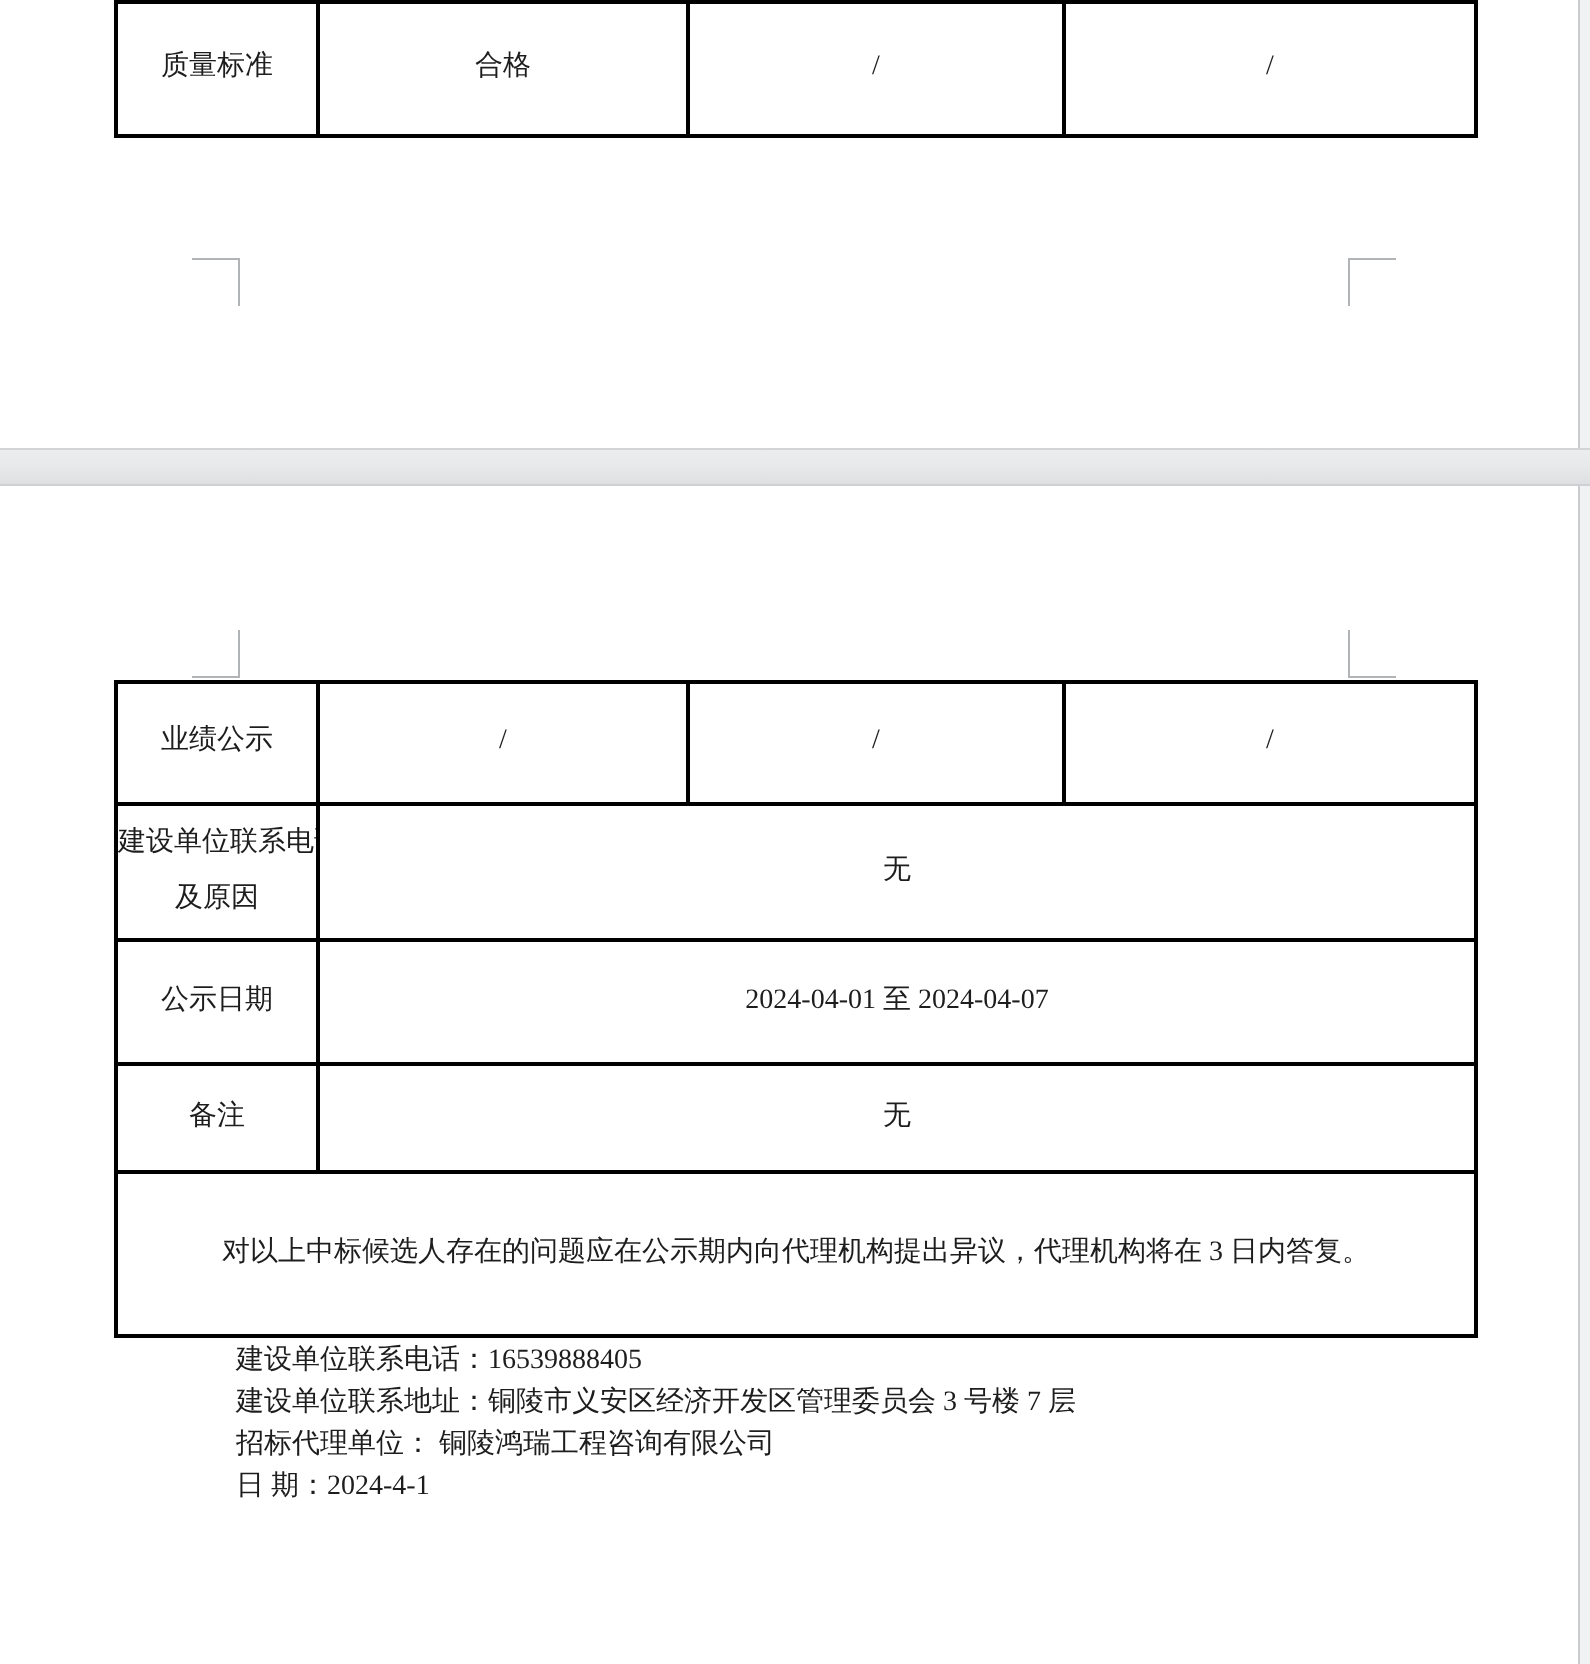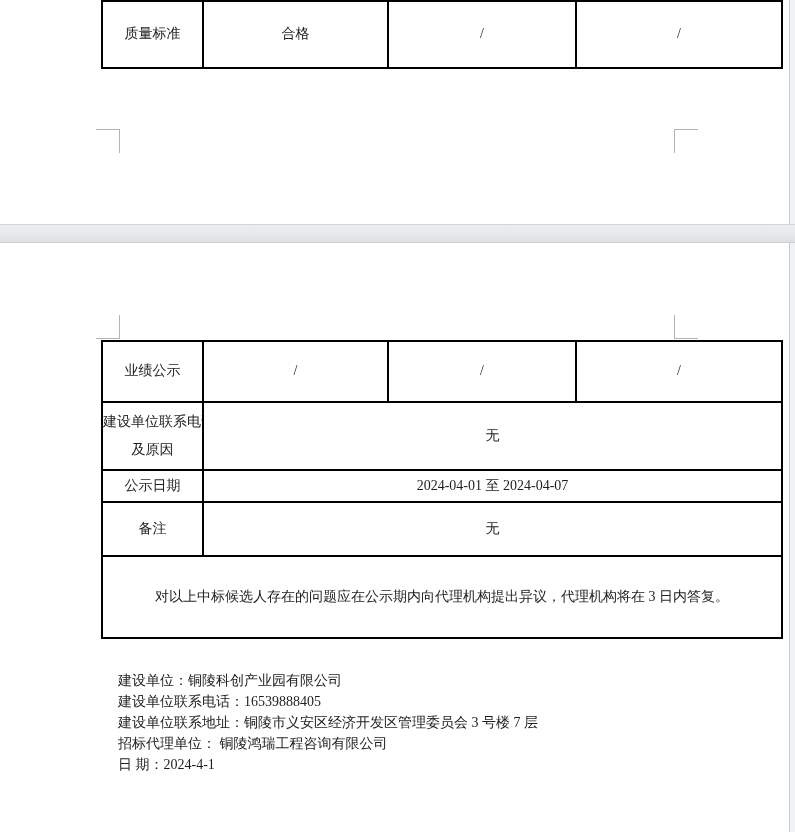--- a/index.html
+++ b/index.html
@@ -20,21 +20,21 @@
   .page1{top:0;height:224px;}
   .page2{top:243px;height:589px;}
 
   
   .crop{position:absolute;width:24px;height:24px;box-sizing:border-box;z-index:2;}
   .crop.tl-open-br{border-top:1px solid #b0b4b6;border-right:1px solid #b0b4b6;}   
   .crop.tr-open-bl{border-top:1px solid #b0b4b6;border-left:1px solid #b0b4b6;}    
   .crop.bl-open-tr{border-bottom:1px solid #b0b4b6;border-right:1px solid #b0b4b6;}
   .crop.br-open-tl{border-bottom:1px solid #b0b4b6;border-left:1px solid #b0b4b6;} 
 
-  table.doc{position:absolute;border-collapse:collapse;table-layout:fixed;z-index:1;margin-left:44px;}
+  table.doc{position:absolute;border-collapse:collapse;table-layout:fixed;z-index:1;}
   table.doc td{border:2px solid #000;padding:0;text-align:center;vertical-align:middle;
                font-size:14px;color:#1d1d1d;line-height:1.45;overflow:hidden;white-space:nowrap;}
   td.leftcell{white-space:normal;}
   td.disclaimer-cell{text-align:left;padding-left:2px;white-space:normal;border-radius:12px;}
   .two-line{line-height:28px;}
 
   .contact{position:absolute;left:118px;top:670px;z-index:1;}
   .contact .pline{font-size:14px;line-height:21px;color:#1d1d1d;white-space:pre;}
 </style>
 </head>
@@ -89,38 +89,37 @@
     </tr>
 
     <tr style="height:68px">
       <td class="leftcell">
         <div class="two-line">建设单位联系电话</div>
         <div class="two-line">及原因</div>
       </td>
       <td colspan="3">无</td>
     </tr>
 
-    <tr style="height:32px">
+    <tr style="height:62px">
       <td>公示日期</td>
       <td colspan="3">2024-04-01 至 2024-04-07</td>
     </tr>
 
     <tr style="height:54px">
       <td>备注</td>
       <td colspan="3">无</td>
     </tr>
 
     <tr style="height:82px">
       <td colspan="4" class="disclaimer-cell">对以上中标候选人存在的问题应在公示期内向代理机构提出异议，代理机构将在 3 日内答复。</td>
     </tr>
   </tbody>
     </table>
 
   <div class="contact">
-    <div class="pline">建设单位：铜陵科创产业园有限公司</div>
     <div class="pline">建设单位联系电话：16539888405</div>
     <div class="pline">建设单位联系地址：铜陵市义安区经济开发区管理委员会 3 号楼 7 层</div>
     <div class="pline">招标代理单位： 铜陵鸿瑞工程咨询有限公司</div>
     <div class="pline">日 期：2024-4-1</div>
   </div>
 
   <div class="edge-strip"></div>
 
 </div>
 

